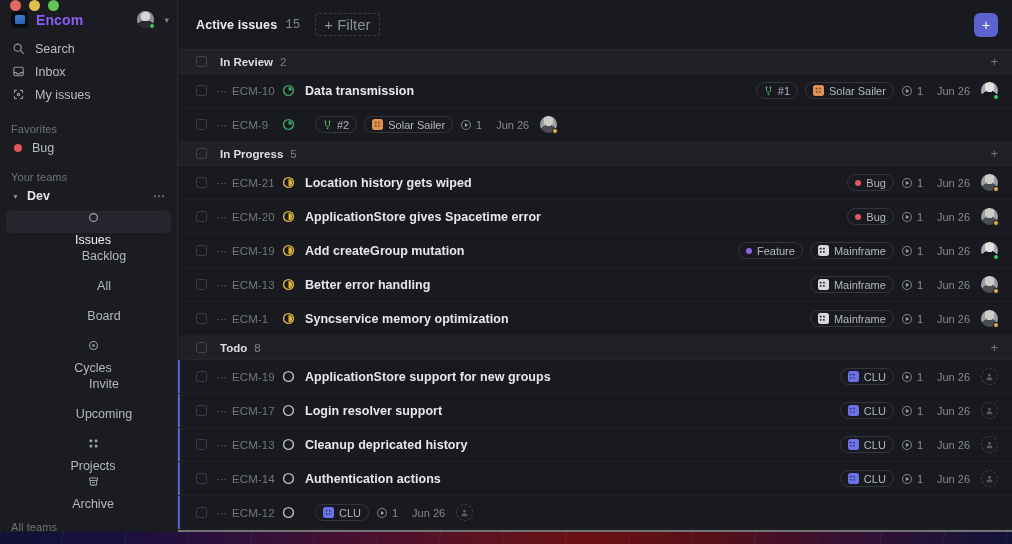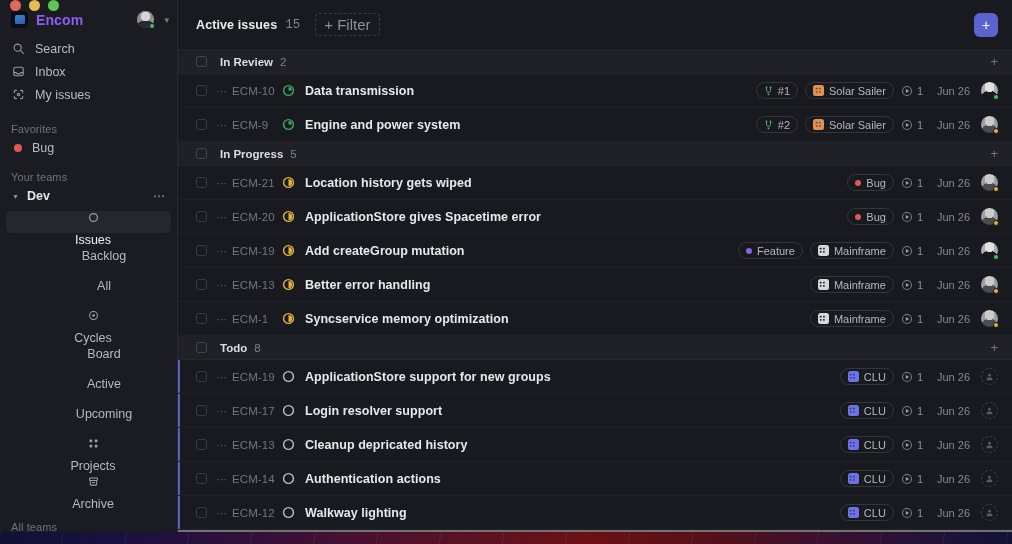--- a/index.html
+++ b/index.html
@@ -315,34 +315,34 @@
           </svg>
       </span>
       <span>Issues</span>
     </div>
     <div class="sub-item indent">
       <span>Backlog</span>
     </div>
     <div class="sub-item indent">
       <span>All</span>
     </div>
+    <div class="sub-item indent">
+      <span>Board</span>
+    </div>
     <div class="sub-item">
       <span class="sic">
         <svg width="11" height="11" viewBox="0 0 14 14" fill="none" stroke="currentColor" stroke-width="1.3">
             <circle cx="7" cy="7" r="5"></circle>
             <circle cx="7" cy="7" r="1.7" fill="currentColor" stroke="none"></circle>
           </svg>
       </span>
       <span>Cycles</span>
     </div>
     <div class="sub-item indent">
-      <span>Board</span>
-    </div>
-    <div class="sub-item indent">
-      <span>Active</span>
+      <span>Invite</span>
     </div>
     <div class="sub-item indent">
       <span>Upcoming</span>
     </div>
     <div class="sub-item">
       <span class="sic">
         <svg width="11" height="11" viewBox="0 0 14 14" fill="currentColor">
             <rect x="2" y="2" width="3.4" height="3.4" rx=".8"></rect>
             <rect x="8.6" y="2" width="3.4" height="3.4" rx=".8"></rect>
             <rect x="2" y="8.6" width="3.4" height="3.4" rx=".8"></rect>
@@ -450,21 +450,20 @@
           <span class="lbar"></span>
           <span class="r-check"></span>
           <span class="r-dots">⋯</span>
           <span class="r-id">ECM-9</span>
           <span class="r-status">
             <svg width="13" height="13" viewBox="0 0 14 14">
               <circle cx="7" cy="7" r="5.3" fill="none" stroke="#3fa563" stroke-width="1.5"></circle>
               <path d="M7 7 L7 3.3 A3.7 3.7 0 0 1 10.7 7 Z" fill="#3fa563"></path>
             </svg>
           </span>
-          <span class="r-title">Engine and power system</span>
           <div class="r-right">
             <span class="pill br-pill">
               <span class="bico"><svg width="9" height="10" viewBox="0 0 10 12">
                   <path d="M2.6 2.2v3.1c0 1.3 1 2.2 2.4 2.2s2.4-.9 2.4-2.2V2.2" fill="none" stroke="#4fb96a" stroke-width="1.2"></path>
                   <circle cx="2.6" cy="1.6" r="1.1" fill="#4fb96a"></circle>
                   <circle cx="7.4" cy="1.6" r="1.1" fill="#4fb96a"></circle>
                   <circle cx="5" cy="10" r="1.1" fill="#4fb96a"></circle>
                 </svg></span>
               <span style="color: rgb(176, 180, 188);">#2</span>
             </span>
@@ -838,21 +837,20 @@
         <div class="row todo">
           <span class="lbar"></span>
           <span class="r-check"></span>
           <span class="r-dots">⋯</span>
           <span class="r-id">ECM-12</span>
           <span class="r-status">
             <svg width="13" height="13" viewBox="0 0 14 14">
               <circle cx="7" cy="7" r="5.3" fill="none" stroke="#b9bdc6" stroke-width="1.5"></circle>
             </svg>
           </span>
-          <span class="r-title">Walkway lighting</span>
           <div class="r-right">
             <span class="pill">
               <span class="proj-ic" style="background: rgb(108, 114, 232);">
                 <svg width="8" height="8" viewBox="0 0 10 10">
                   <rect x="1" y="1" width="2.2" height="2.2" rx=".5" fill="rgba(0,0,0,.45)"></rect>
                   <rect x="5" y="1" width="2.2" height="2.2" rx=".5" fill="rgba(0,0,0,.45)"></rect>
                   <rect x="1" y="5" width="2.2" height="2.2" rx=".5" fill="rgba(0,0,0,.45)"></rect>
                   <rect x="5" y="5" width="2.2" height="2.2" rx=".5" fill="rgba(0,0,0,.45)"></rect>
                 </svg>
               </span>

